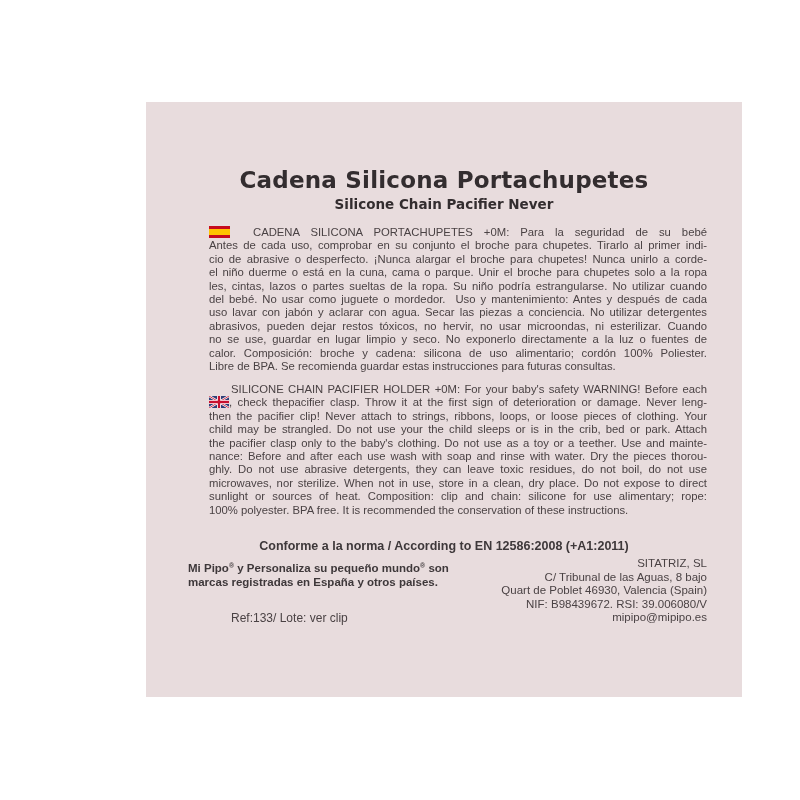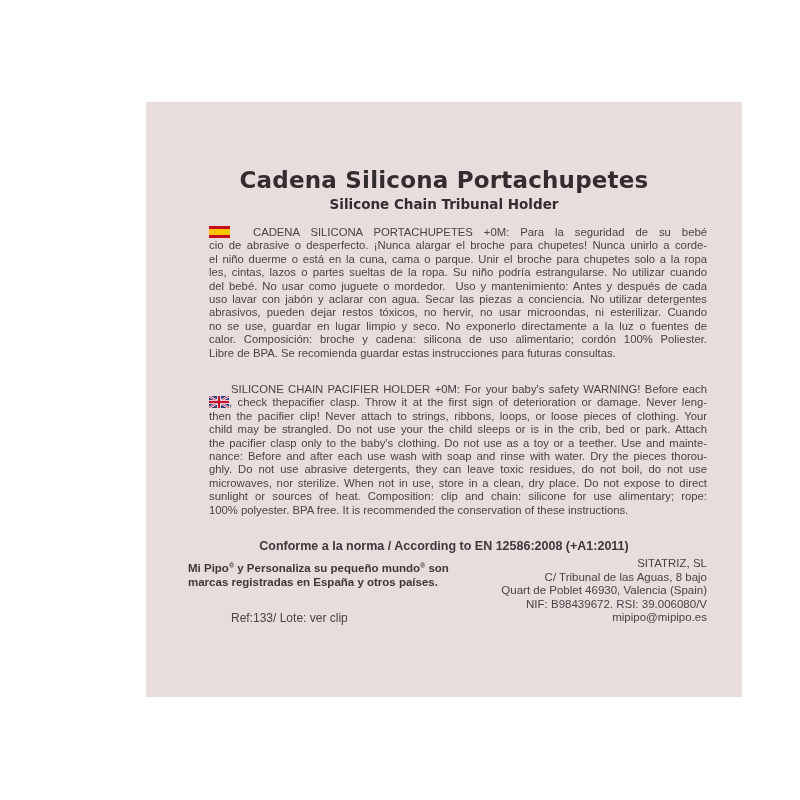--- a/index.html
+++ b/index.html
@@ -118,23 +118,24 @@
     color: var(--body-text, #4a4244);
     white-space: nowrap;
   }
 </style>
 </head>
 <body>
 
 <div class="page">
   <div class="panel">
     <h1 class="title">Cadena Silicona Portachupetes</h1>
-    <h2 class="subtitle">Silicone Chain Tribunal Holder</h2>
+    <h2 class="subtitle">Silicone Chain Pacifier Never</h2>
     <div class="para spanish">
         <div class="jline"><span class="flag-es"></span> CADENA SILICONA PORTACHUPETES +0M: Para la seguridad de su bebé ¡ADVERTENCIA!</div>
+        <div class="jline">Antes de cada uso, comprobar en su conjunto el broche para chupetes. Tirarlo al primer indi-</div>
         <div class="jline">cio de abrasive o desperfecto. ¡Nunca alargar el broche para chupetes! Nunca unirlo a corde-</div>
         <div class="jline">el niño duerme o está en la cuna, cama o parque. Unir el broche para chupetes solo a la ropa</div>
         <div class="jline">les, cintas, lazos o partes sueltas de la ropa. Su niño podría estrangularse. No utilizar cuando</div>
         <div class="jline">del bebé. No usar como juguete o mordedor.&nbsp; Uso y mantenimiento: Antes y después de cada</div>
         <div class="jline">uso lavar con jabón y aclarar con agua. Secar las piezas a conciencia. No utilizar detergentes</div>
         <div class="jline">abrasivos, pueden dejar restos tóxicos, no hervir, no usar microondas, ni esterilizar. Cuando</div>
         <div class="jline">no se use, guardar en lugar limpio y seco. No exponerlo directamente a la luz o fuentes de</div>
         <div class="jline">calor. Composición: broche y cadena: silicona de uso alimentario; cordón 100% Poliester.</div>
         <div class="jline last">Libre de BPA. Se recomienda guardar estas instrucciones para futuras consultas.</div>
       </div>

